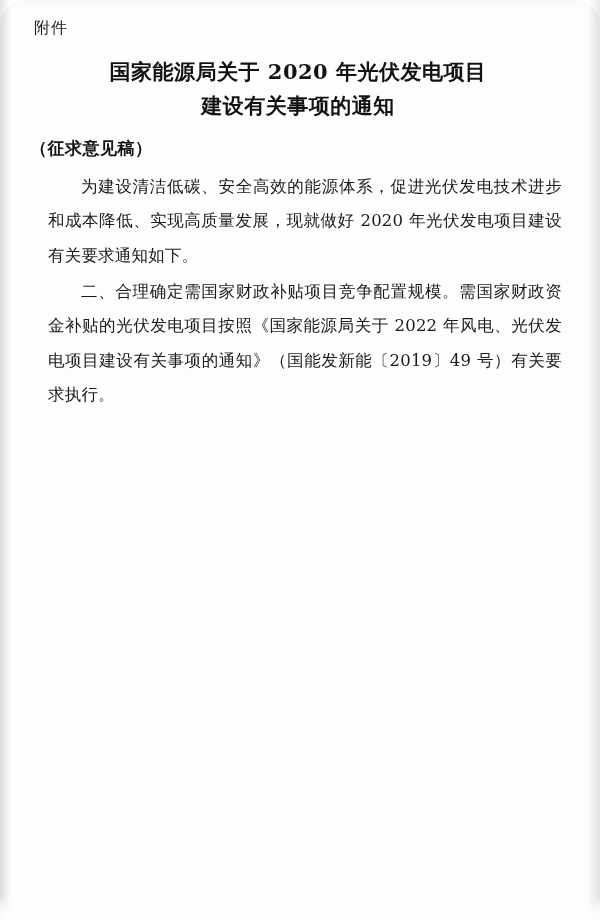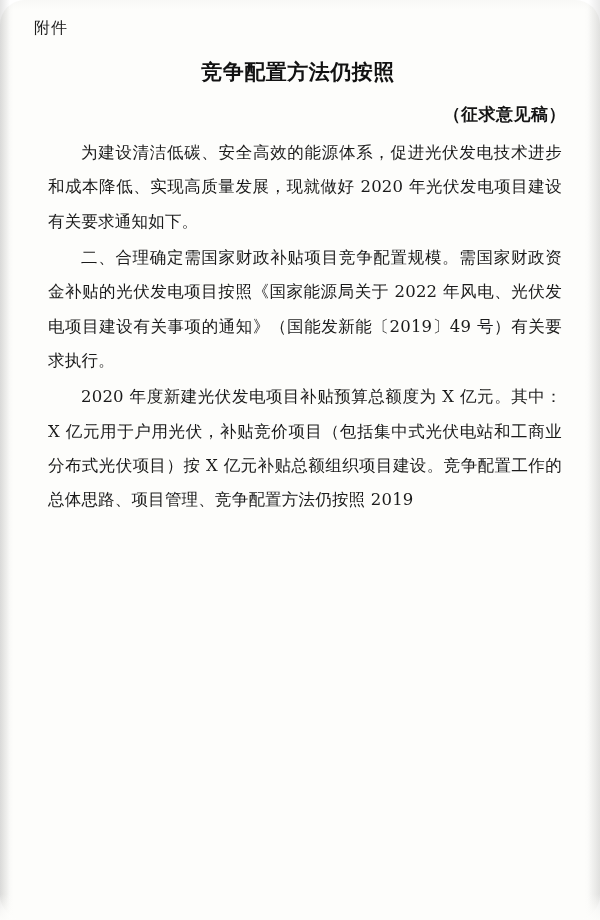--- a/index.html
+++ b/index.html
@@ -43,21 +43,21 @@
     letter-spacing: 0.5px;
     color: #121212;
     margin: 10px 0 0 0;
     padding: 0 12px;
     font-family: "DejaVu Serif", "Liberation Serif", serif;
   }
   .doc-title .line {
     display: block;
   }
   .doc-subtitle {
-    text-align: right;
+    text-align: left;
     font-size: 17px;
     font-weight: bold;
     margin: 14px 0 10px 0;
     letter-spacing: 0.5px;
     color: #141414;
   }
   .body-text {
     margin: 0;
     padding: 0 4px 0 2px;
   }
@@ -97,27 +97,27 @@
   }
 </style>
 </head>
 <body>
 
 <div class="page">
 
   <div class="attachment-label">附件</div>
 
   <div class="doc-title">
-    <span class="line">竞争配置方法仍按照</span>
+    <span class="line">国家能源局关于 2020 年光伏发电项目</span>
+    <span class="line">建设有关事项的通知</span>
   </div>
 
   <div class="doc-subtitle">（征求意见稿）</div>
 
   <div class="body-text">
     <p class="para">为建设清洁低碳、安全高效的能源体系，促进光伏发电技术进步和成本降低、实现高质量发展，现就做好 2020 年光伏发电项目建设有关要求通知如下。</p>
     <p class="para">二、合理确定需国家财政补贴项目竞争配置规模。需国家财政资金补贴的光伏发电项目按照《国家能源局关于 2022 年风电、光伏发电项目建设有关事项的通知》（国能发新能〔2019〕49 号）有关要求执行。</p>
-    <p class="para tight">2020 年度新建光伏发电项目补贴预算总额度为 X 亿元。其中：X 亿元用于户用光伏，补贴竞价项目（包括集中式光伏电站和工商业分布式光伏项目）按 X 亿元补贴总额组织项目建设。竞争配置工作的总体思路、项目管理、竞争配置方法仍按照 2019</p>
   </div>
 
   <div class="edge-shade-left"></div>
   <div class="edge-shade-right"></div>
   <div class="fade-bottom"></div>
 </div>
 
 </body></html>

